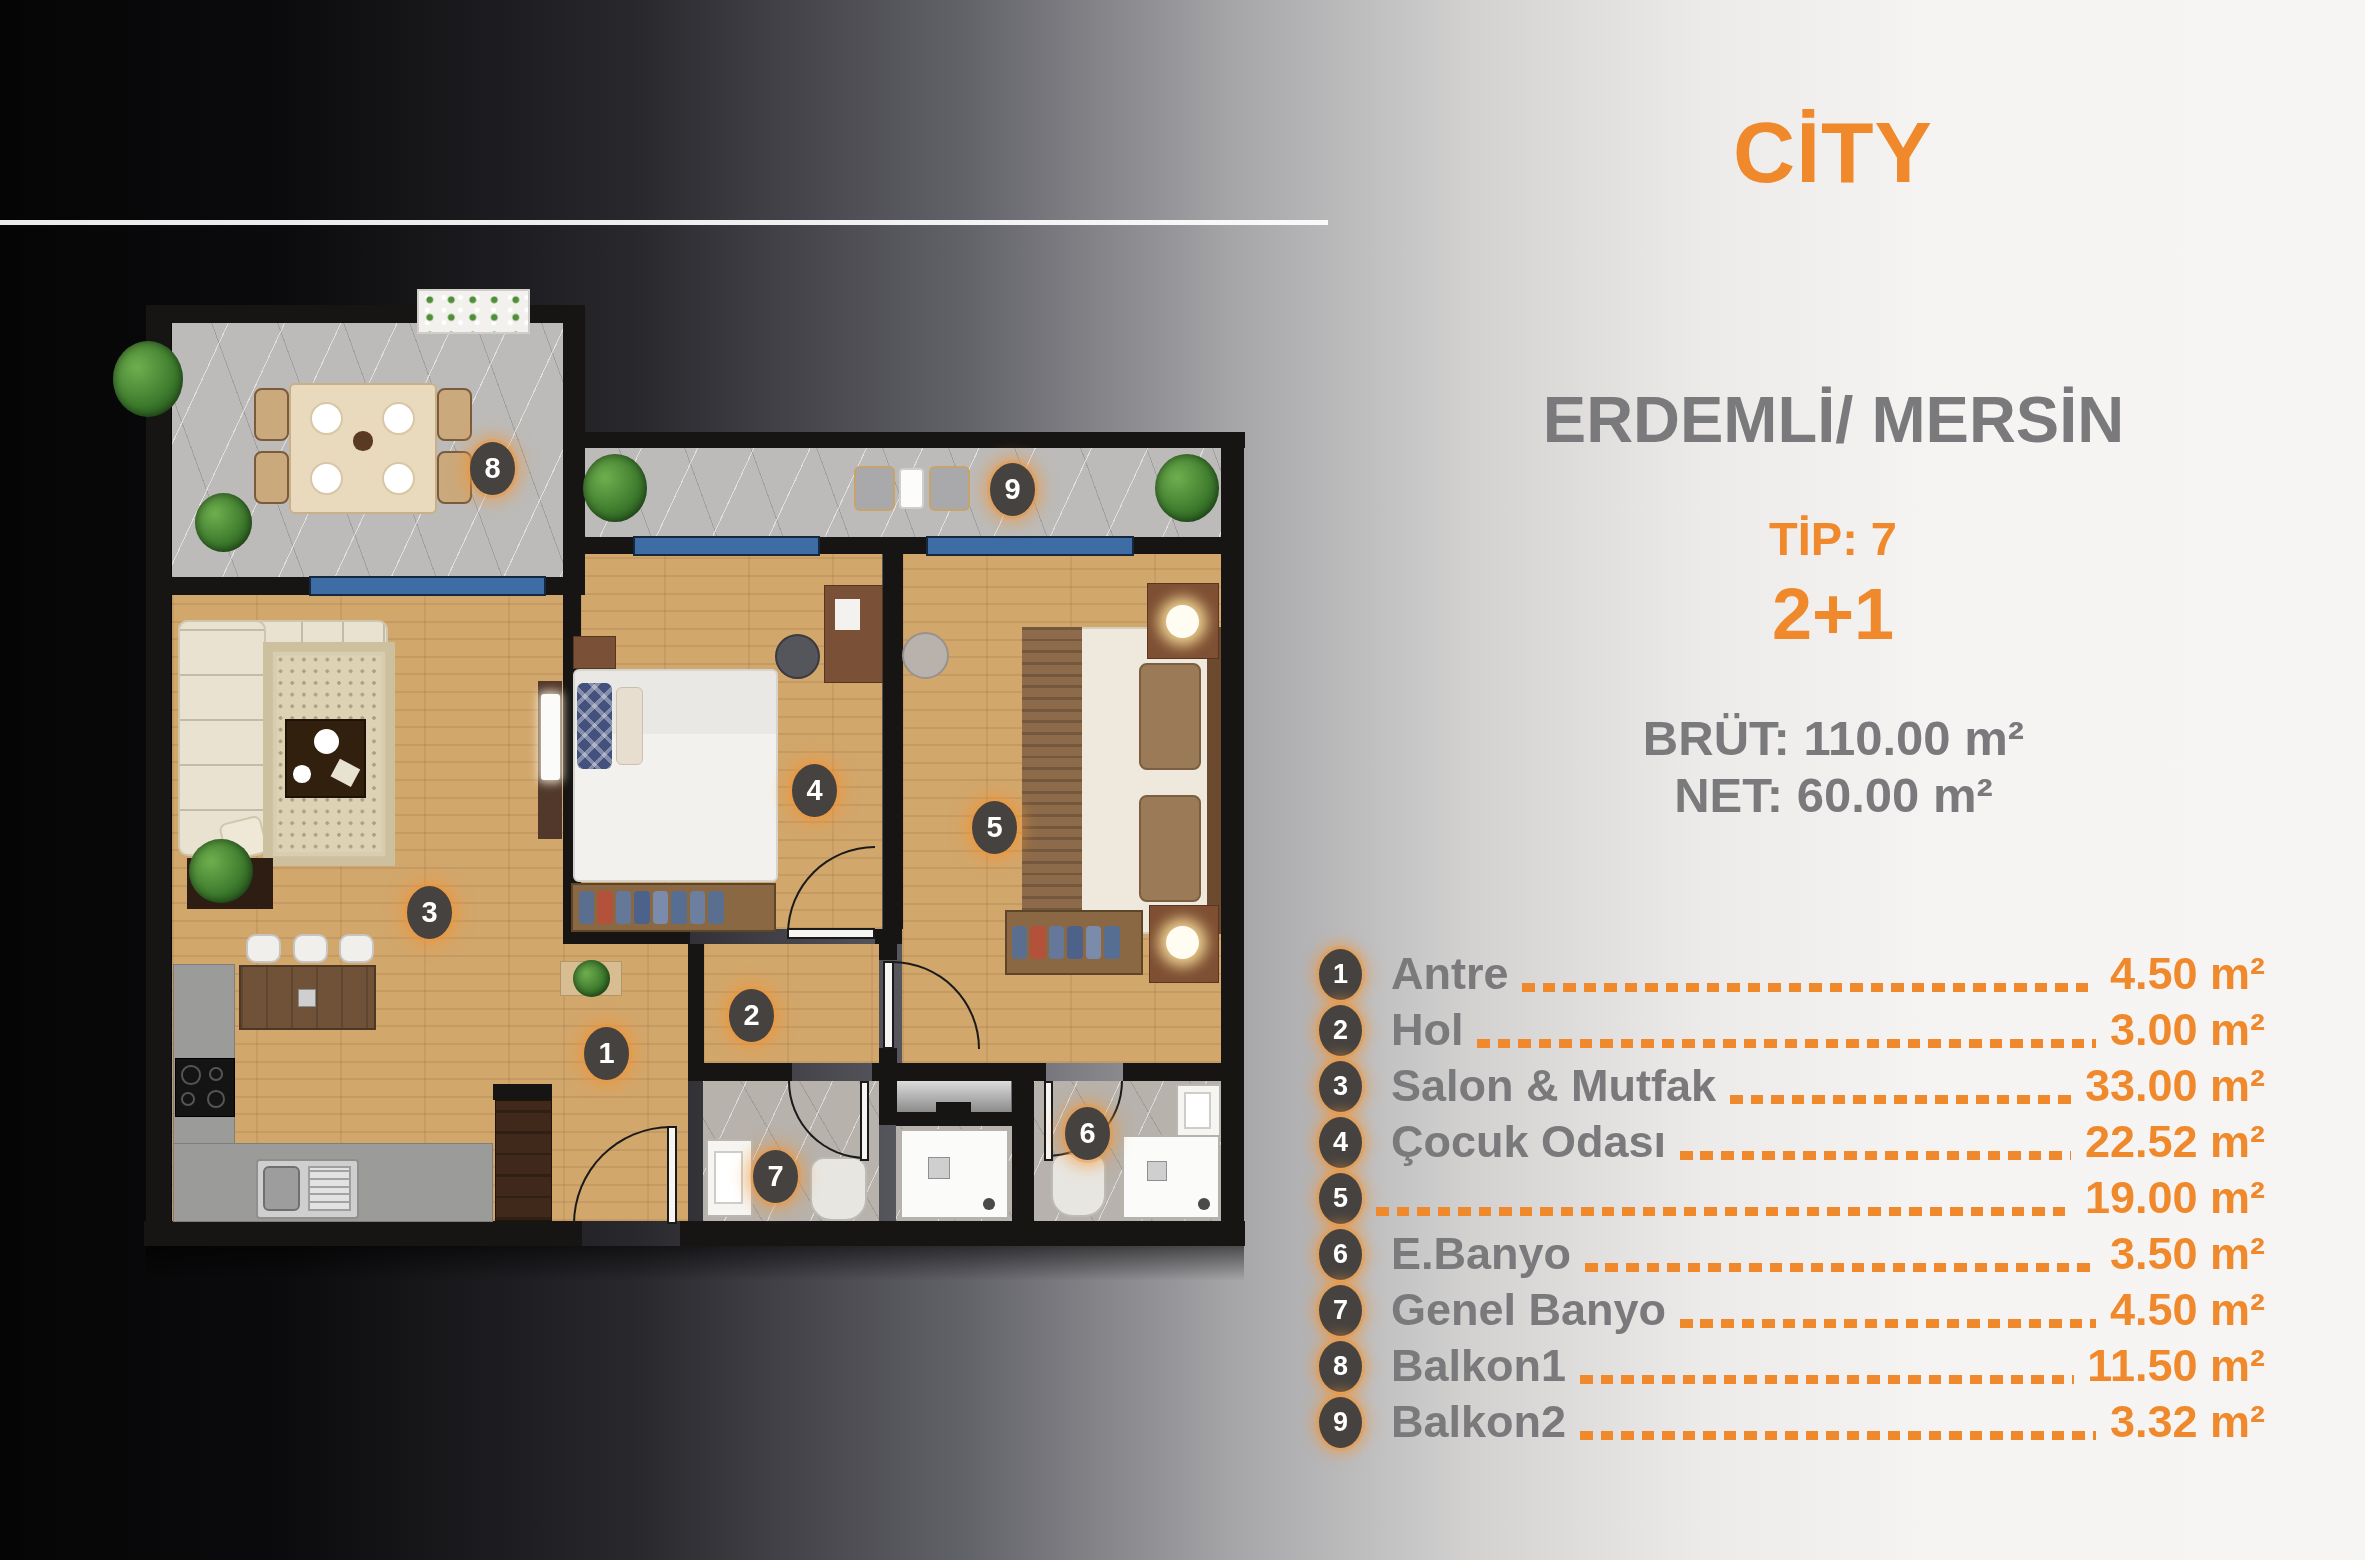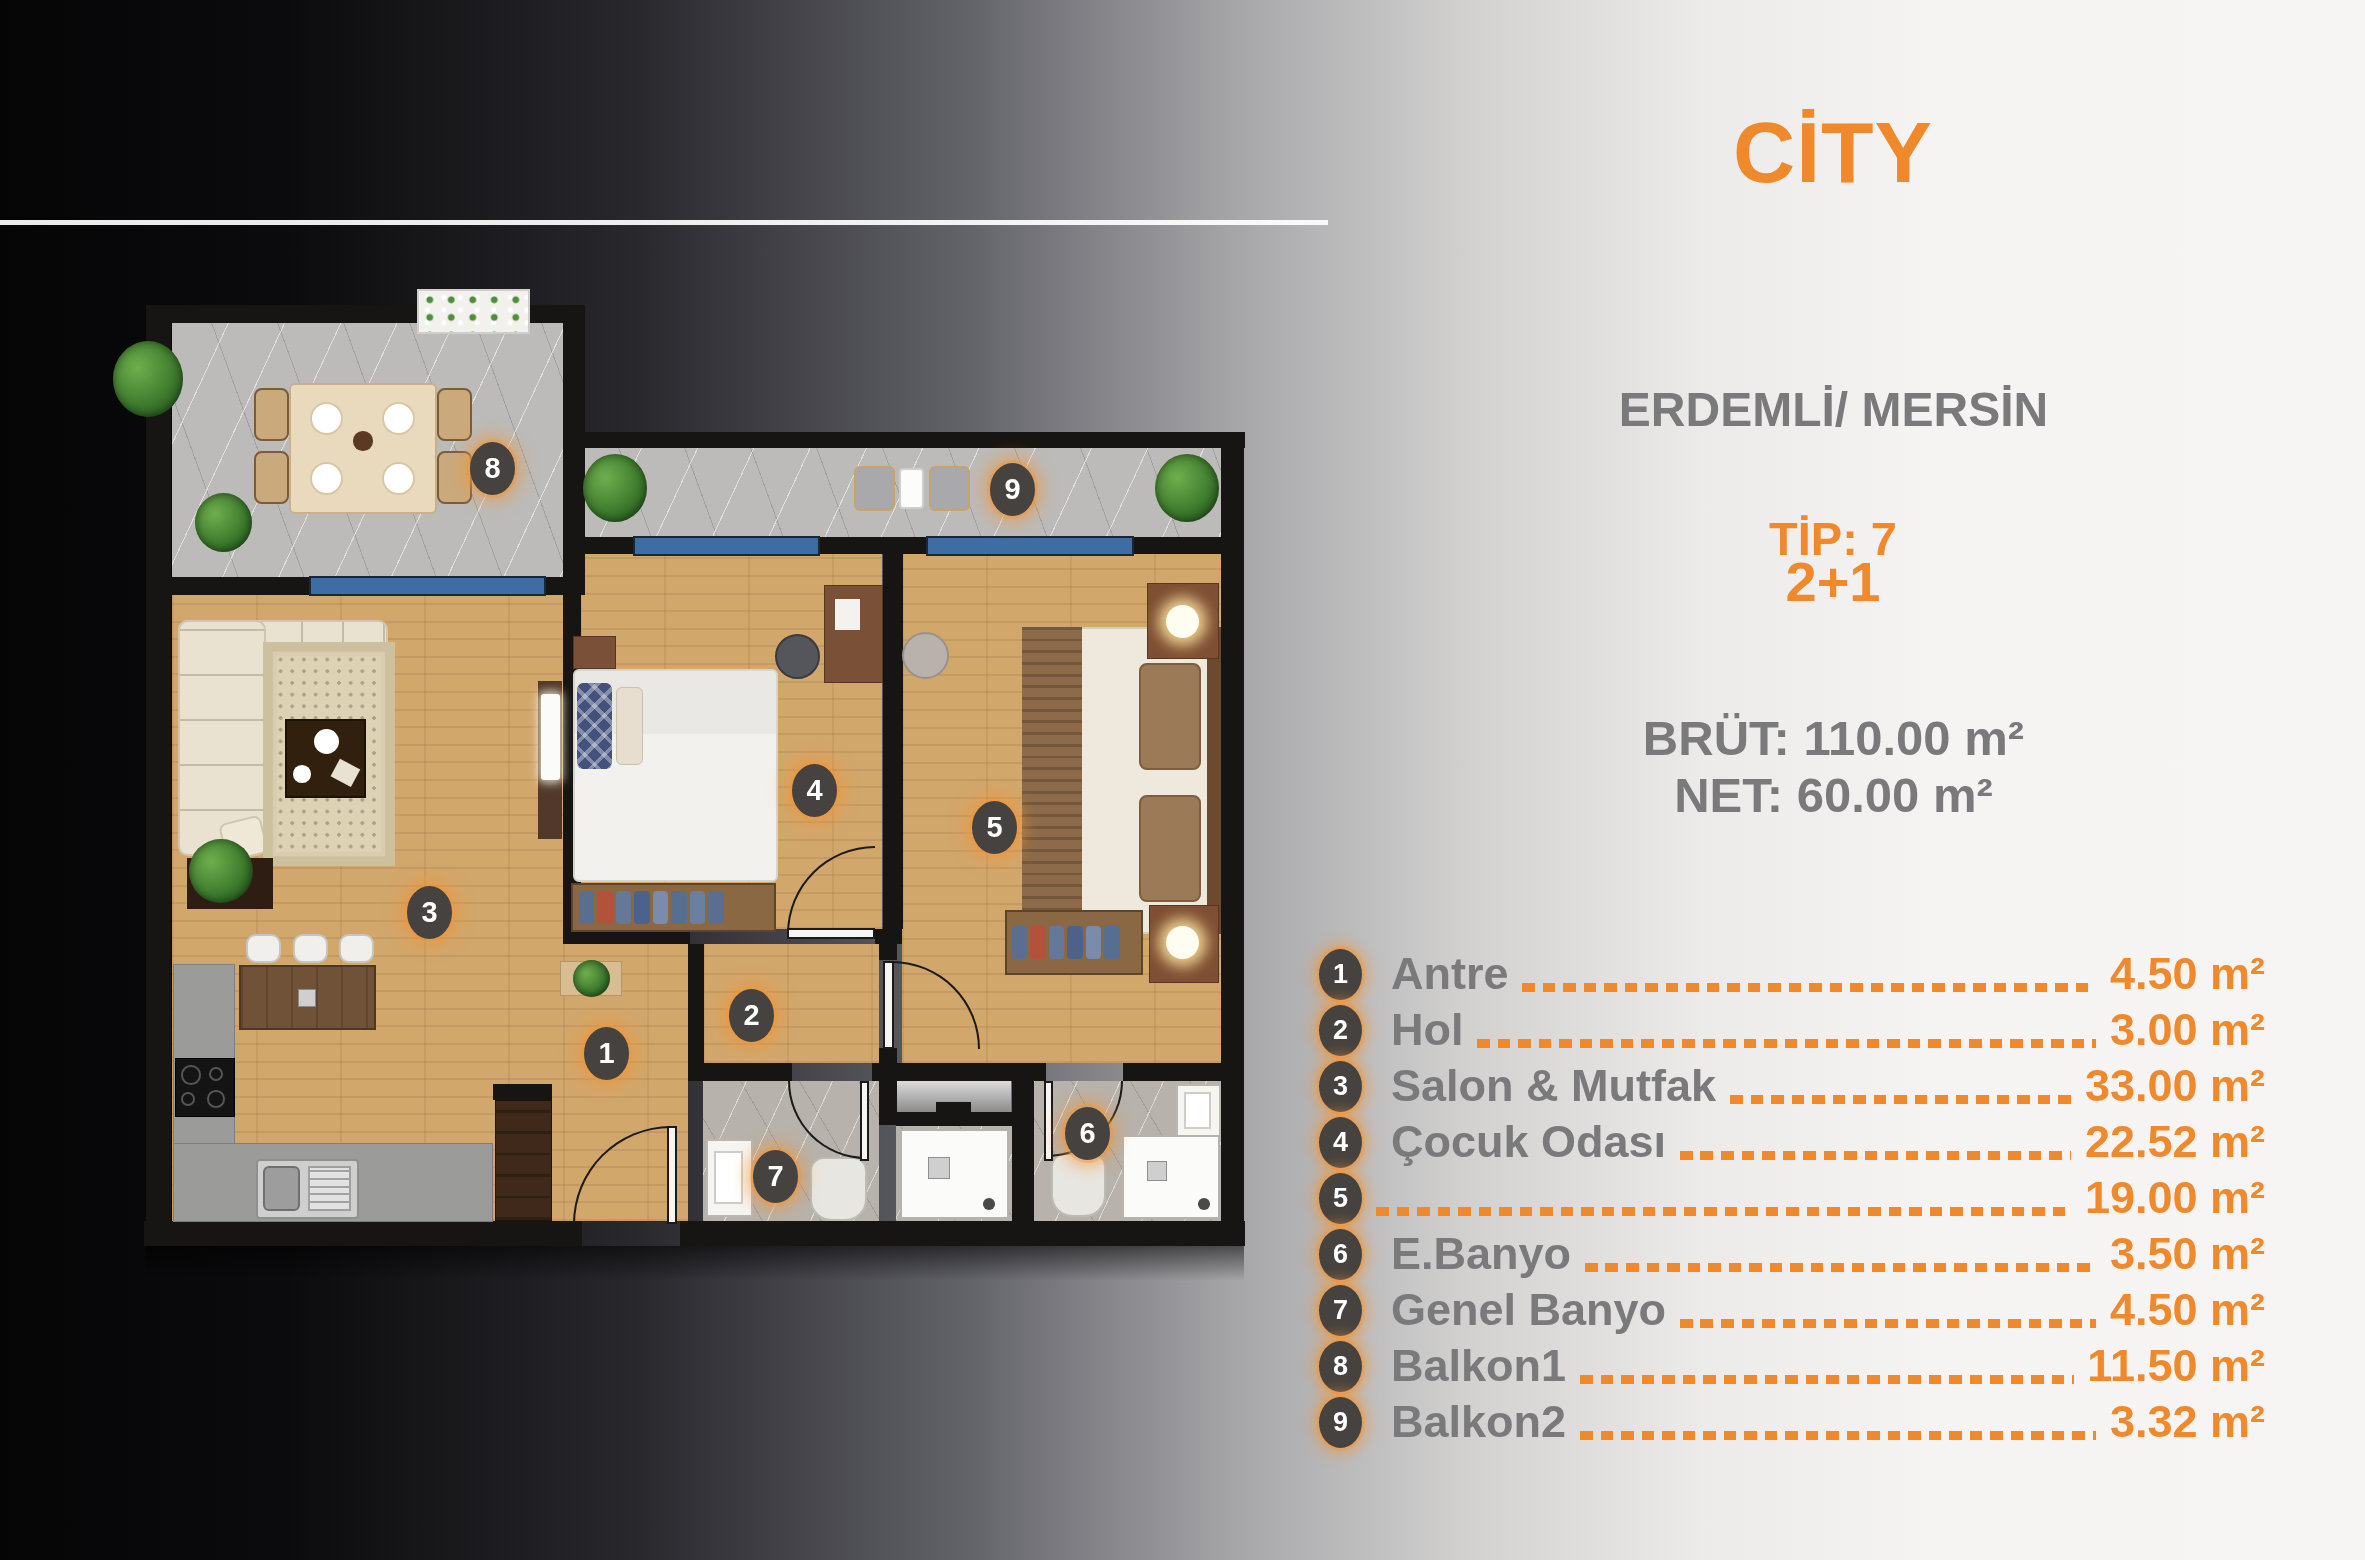--- a/index.html
+++ b/index.html
@@ -27,23 +27,23 @@
     background:radial-gradient(circle at 35% 35%,#6fae4e,#3f7d2e 55%,#24551c 85%);
     box-shadow:inset 0 0 9.8px rgba(0,0,0,.5);}
   .lamp{position:absolute;width:33px;height:33px;border-radius:50%;background:#fffdf2;
     box-shadow:0 0 13.7px 7.8px rgba(255,230,160,.85);z-index:26;}
   .furn{position:absolute;box-sizing:border-box;}
   .cloth{width:15.6px;height:33px;border-radius:3.9px;margin-right:2.9px;flex:0 0 auto;}
   
   .t-orange{color:#f0892c;}
   .t-gray{color:#7a797b;}
   .title{position:absolute;left:1521px;top:101px;width:624px;text-align:center;font-size:86px;line-height:103px;letter-spacing:1px;}
-  .subtitle{position:absolute;left:1463px;top:382px;width:741px;text-align:center;font-size:48px;}
+  .subtitle{position:absolute;left:1463px;top:382px;width:741px;text-align:center;font-size:65px;}
   .tip{position:absolute;left:1521px;top:511px;width:624px;text-align:center;font-size:47px;}
-  .layout{position:absolute;left:1521px;top:549px;width:624px;text-align:center;font-size:56px;}
+  .layout{position:absolute;left:1521px;top:573px;width:624px;text-align:center;font-size:72px;}
   .brut{position:absolute;left:1463px;top:710px;width:741px;text-align:center;font-size:49px;}
   .net{position:absolute;left:1463px;top:767px;width:741px;text-align:center;font-size:49px;}
   
   #legend{position:absolute;left:1319px;top:946px;width:946px;}
   .lrow{display:flex;align-items:center;height:56px;}
   .lbadge{width:43px;height:51px;border-radius:50%;background:#454240;color:#fff;font-size:27px;
     display:flex;align-items:center;justify-content:center;flex:0 0 auto;
     box-shadow:0 0 0 2.9px rgba(242,148,54,.35),0 0 13.7px 5.9px rgba(242,148,54,.6);}
   .lname{margin-left:29px;font-size:45px;color:#7a797b;white-space:nowrap;}
   .leader{flex:1;height:8.8px;margin:0 13.7px;align-self:flex-end;margin-bottom:9.8px;

